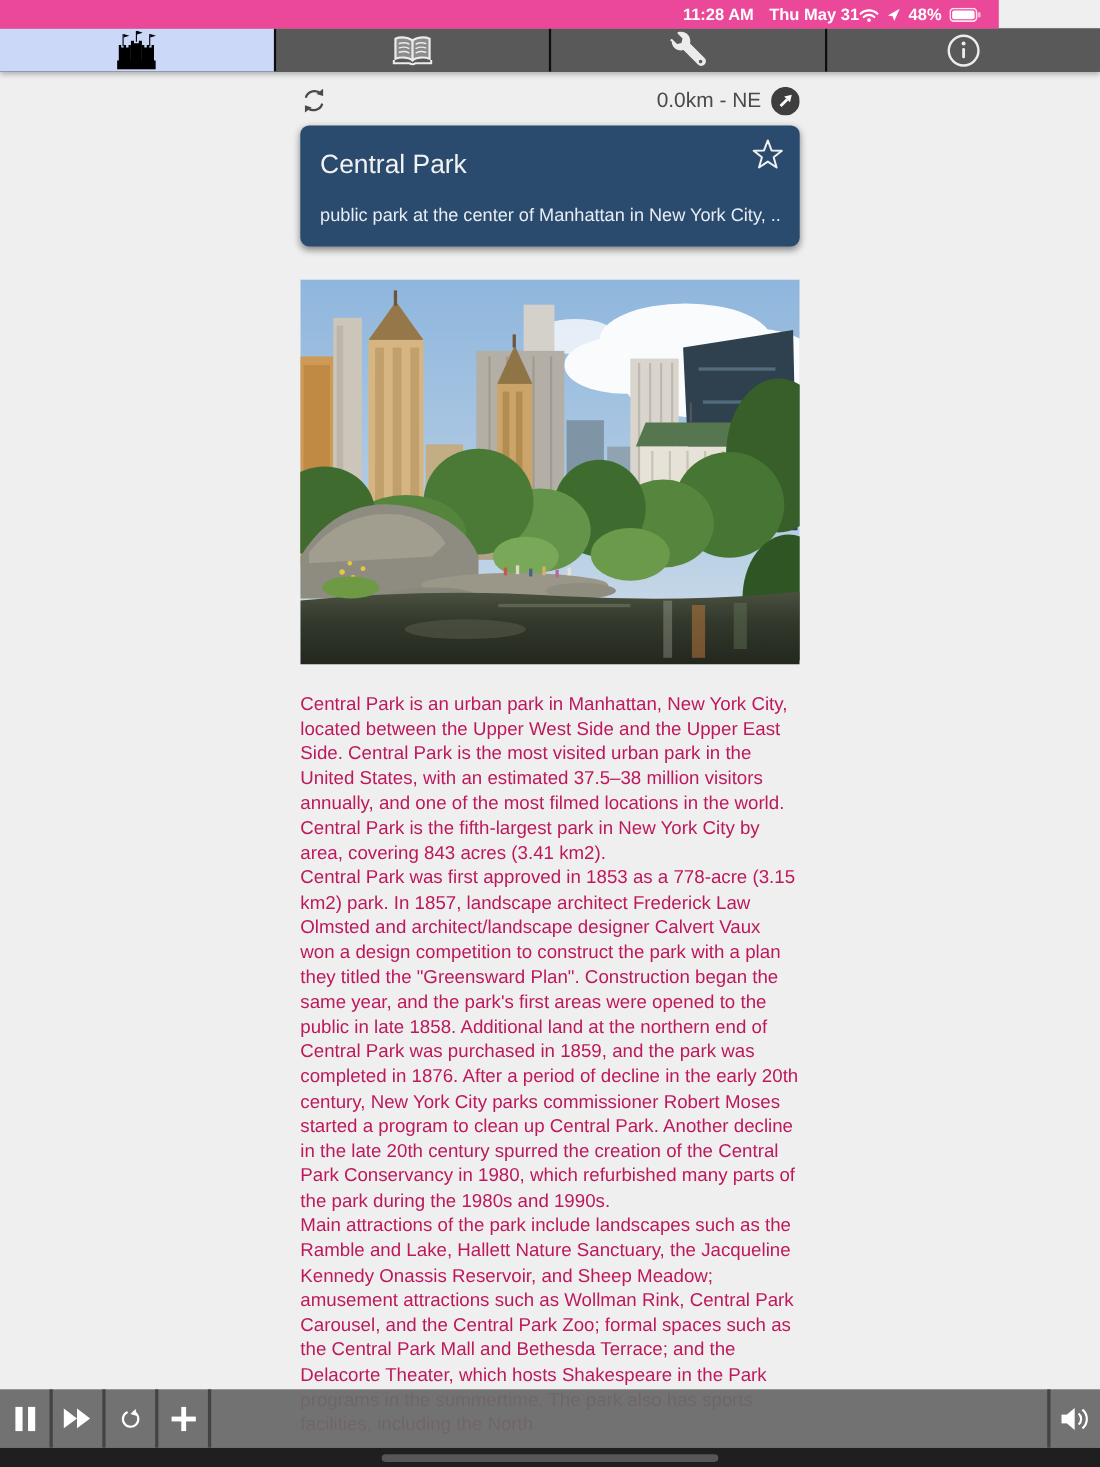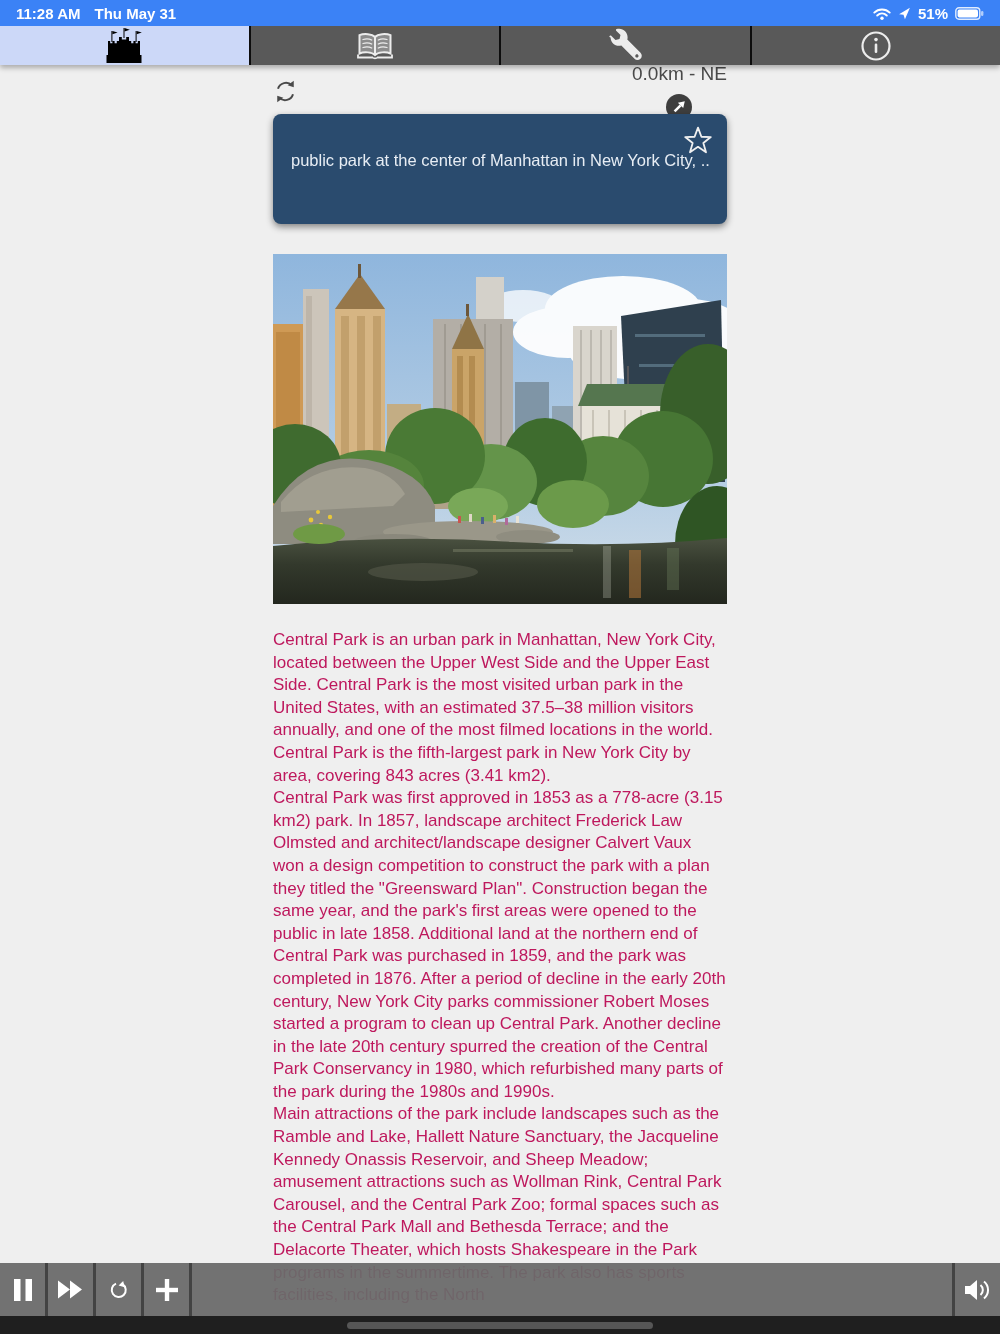--- a/index.html
+++ b/index.html
@@ -5,23 +5,23 @@
   * { box-sizing: border-box; }
   html,body { margin:0; padding:0; }
   body {
     width:1000px; height:1334px;
     font-family:"Liberation Sans","DejaVu Sans",sans-serif;
     background:#efefef; position:relative; overflow:hidden;
   }
 
   
   .status-bar {
-    position:absolute; top:0; left:0; width:1000px; height:26px;
-    background:#3b82f6; color:#fff;
-    display:flex; align-items:center; justify-content:space-between;
+    position:absolute; top:0; left:0; width:908px; height:26px;
+    background:#ec4899; color:#fff;
+    display:flex; align-items:center; justify-content:flex-end;
     padding:0 16px; font-size:15px; font-weight:700; z-index:30;
   }
   .status-left { display:flex; gap:14px; align-items:center; }
   .status-right { display:flex; gap:7px; align-items:center; }
 
   
   .tab-bar {
     position:absolute; top:26px; left:0; width:1000px; height:39px;
     display:flex; background:#000; z-index:25;
     box-shadow:0 3px 5px rgba(0,0,0,0.28);
@@ -37,21 +37,21 @@
   .content {
     position:absolute; top:65px; left:0; width:1000px; height:1251px;
     background:#efefef; overflow:hidden;
   }
   .column { width:454px; margin:0 auto; position:relative; }
 
   .loc-row {
     margin-top:13px; height:27px;
     display:flex; align-items:center; justify-content:space-between;
   }
-  .distance-wrap { display:flex; align-items:center; gap:9px; margin-left:auto;flex-direction:column; }
+  .distance-wrap { display:flex; align-items:center; gap:9px; margin-left:auto; }
   .distance { font-size:19px; color:#4a4a4a; }
 
   .card {
     margin-top:9px; height:110px; background:#2a4b6e; border-radius:8px;
     box-shadow:0 3px 7px rgba(0,0,0,0.45);
     padding:14px 18px; position:relative; cursor:pointer;
   }
   .card-title { color:#f2f2f2; font-size:24px; font-weight:400; margin-top:8px; }
   .card-sub {
     color:#e7edf4; font-size:16.5px; margin-top:23px;
@@ -99,21 +99,21 @@
         <path d="M1.3,5.6 C5.5,1.4 12.5,1.4 16.7,5.6" stroke="#fff" stroke-width="1.9" stroke-linecap="round"></path>
         <path d="M4.2,8.5 C7,5.9 11,5.9 13.8,8.5" stroke="#fff" stroke-width="1.9" stroke-linecap="round"></path>
         <circle cx="9" cy="11.2" r="1.7" fill="#fff"></circle>
       </svg>
     </span>
     <span>
       <svg width="13" height="13" viewBox="0 0 12 12">
         <polygon points="1,6.6 11,0.8 6.4,11.2 5.1,7.1" fill="#fff"></polygon>
       </svg>
     </span>
-    <span>51%</span>
+    <span>48%</span>
     <span>
       <svg width="29" height="13" viewBox="0 0 29 13">
         <rect x="0.8" y="0.8" width="24" height="11.4" rx="3.2" stroke="rgba(255,255,255,0.85)" stroke-width="1.4" fill="none"></rect>
         <rect x="2.6" y="2.6" width="20.4" height="7.8" rx="1.8" fill="#fff"></rect>
         <rect x="26" y="4" width="2.4" height="5" rx="1.2" fill="rgba(255,255,255,0.6)"></rect>
       </svg>
     </span>
   </div>
 </div>
 
@@ -189,20 +189,21 @@
           <svg width="26" height="26" viewBox="0 0 26 26">
             <circle cx="13" cy="13" r="13" fill="#3e3e3e"></circle>
             <line x1="8.6" y1="17.4" x2="14.6" y2="11.4" stroke="#fff" stroke-width="2.6"></line>
             <polygon points="18.8,7.2 17.2,14 11.9,8.8" fill="#fff"></polygon>
           </svg>
         </span>
       </span>
     </div>
 
     <div class="card">
+      <div class="card-title">Central Park</div>
       <div class="card-sub">public park at the center of Manhattan in New York City, ...</div>
       <span class="star-btn">
         <svg width="32" height="32" viewBox="0 0 30 28">
           <polygon points="15,1.5 18.2,10 27,10.3 20,15.9 22.5,24.6 15,19.5 7.5,24.6 10,15.9 3,10.3 11.8,10" fill="none" stroke="#f0f0f0" stroke-width="1.7" stroke-linejoin="round"></polygon>
         </svg>
       </span>
     </div>
 
     <svg class="photo" viewBox="0 0 454 350" preserveAspectRatio="none">
       <defs>

